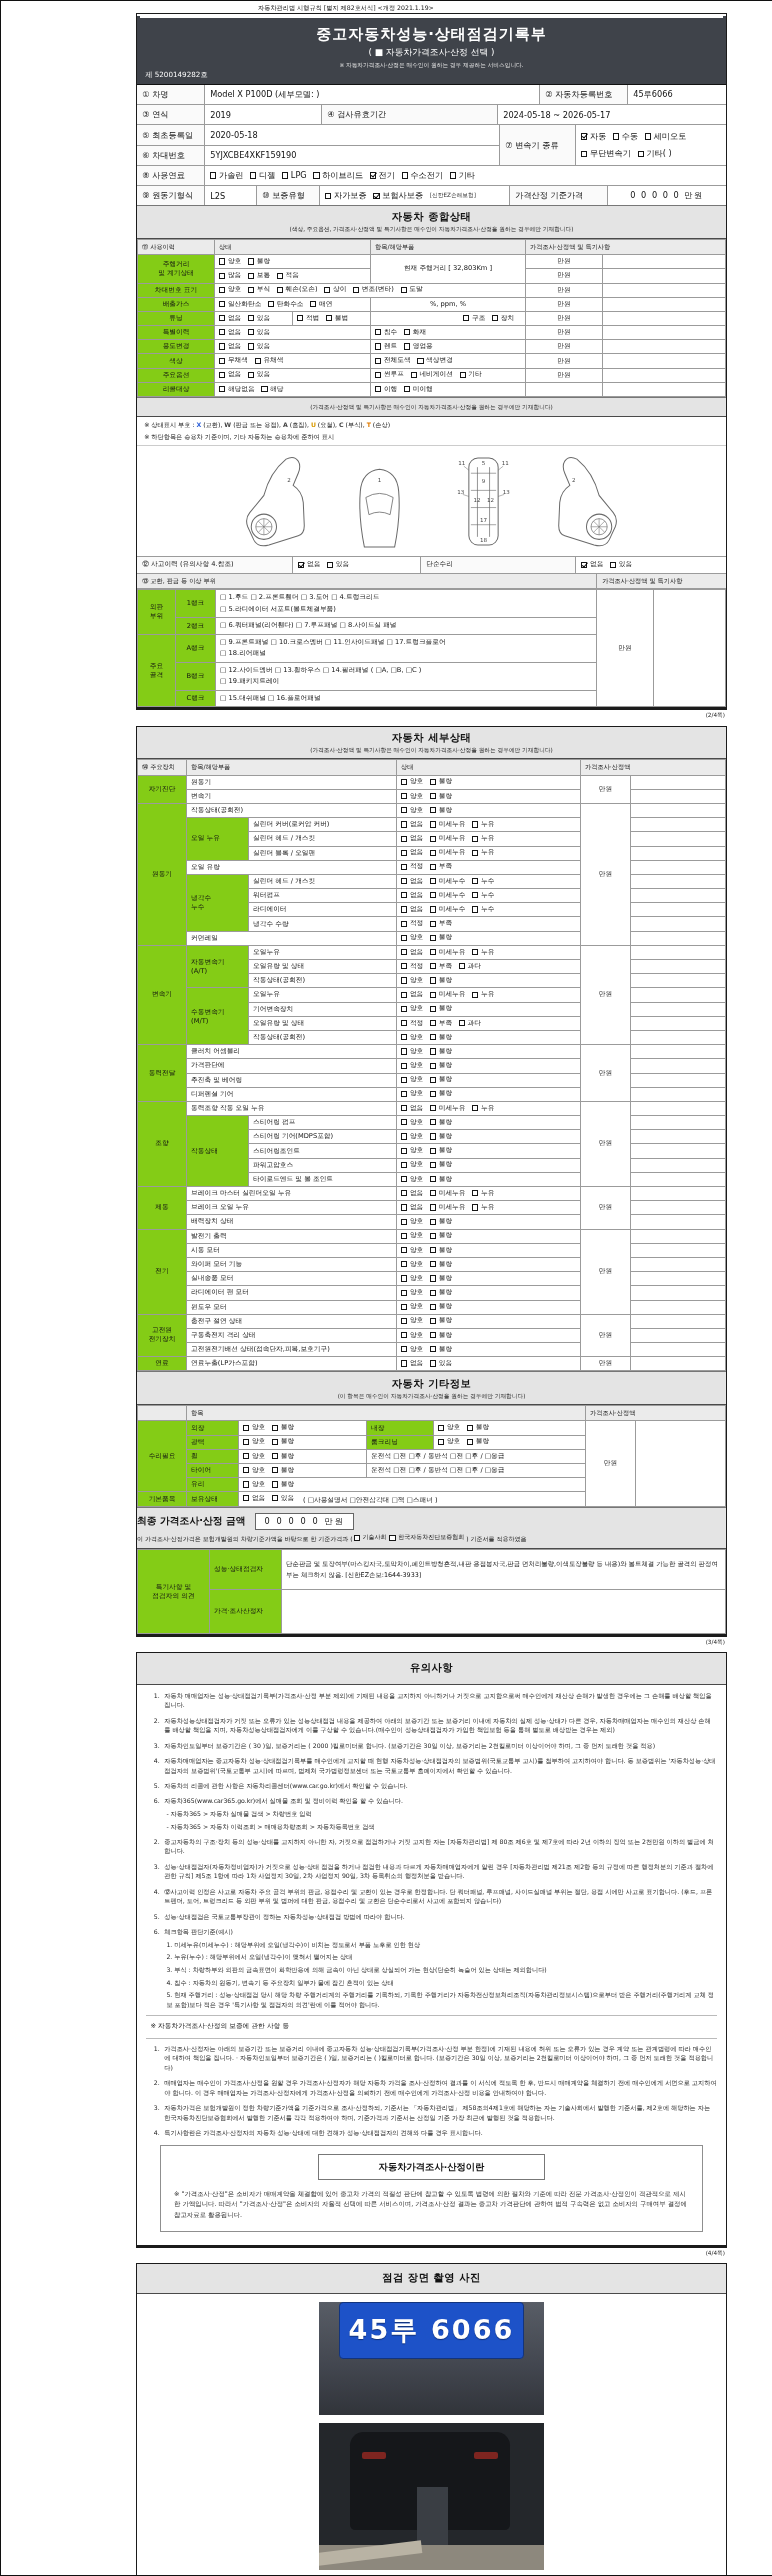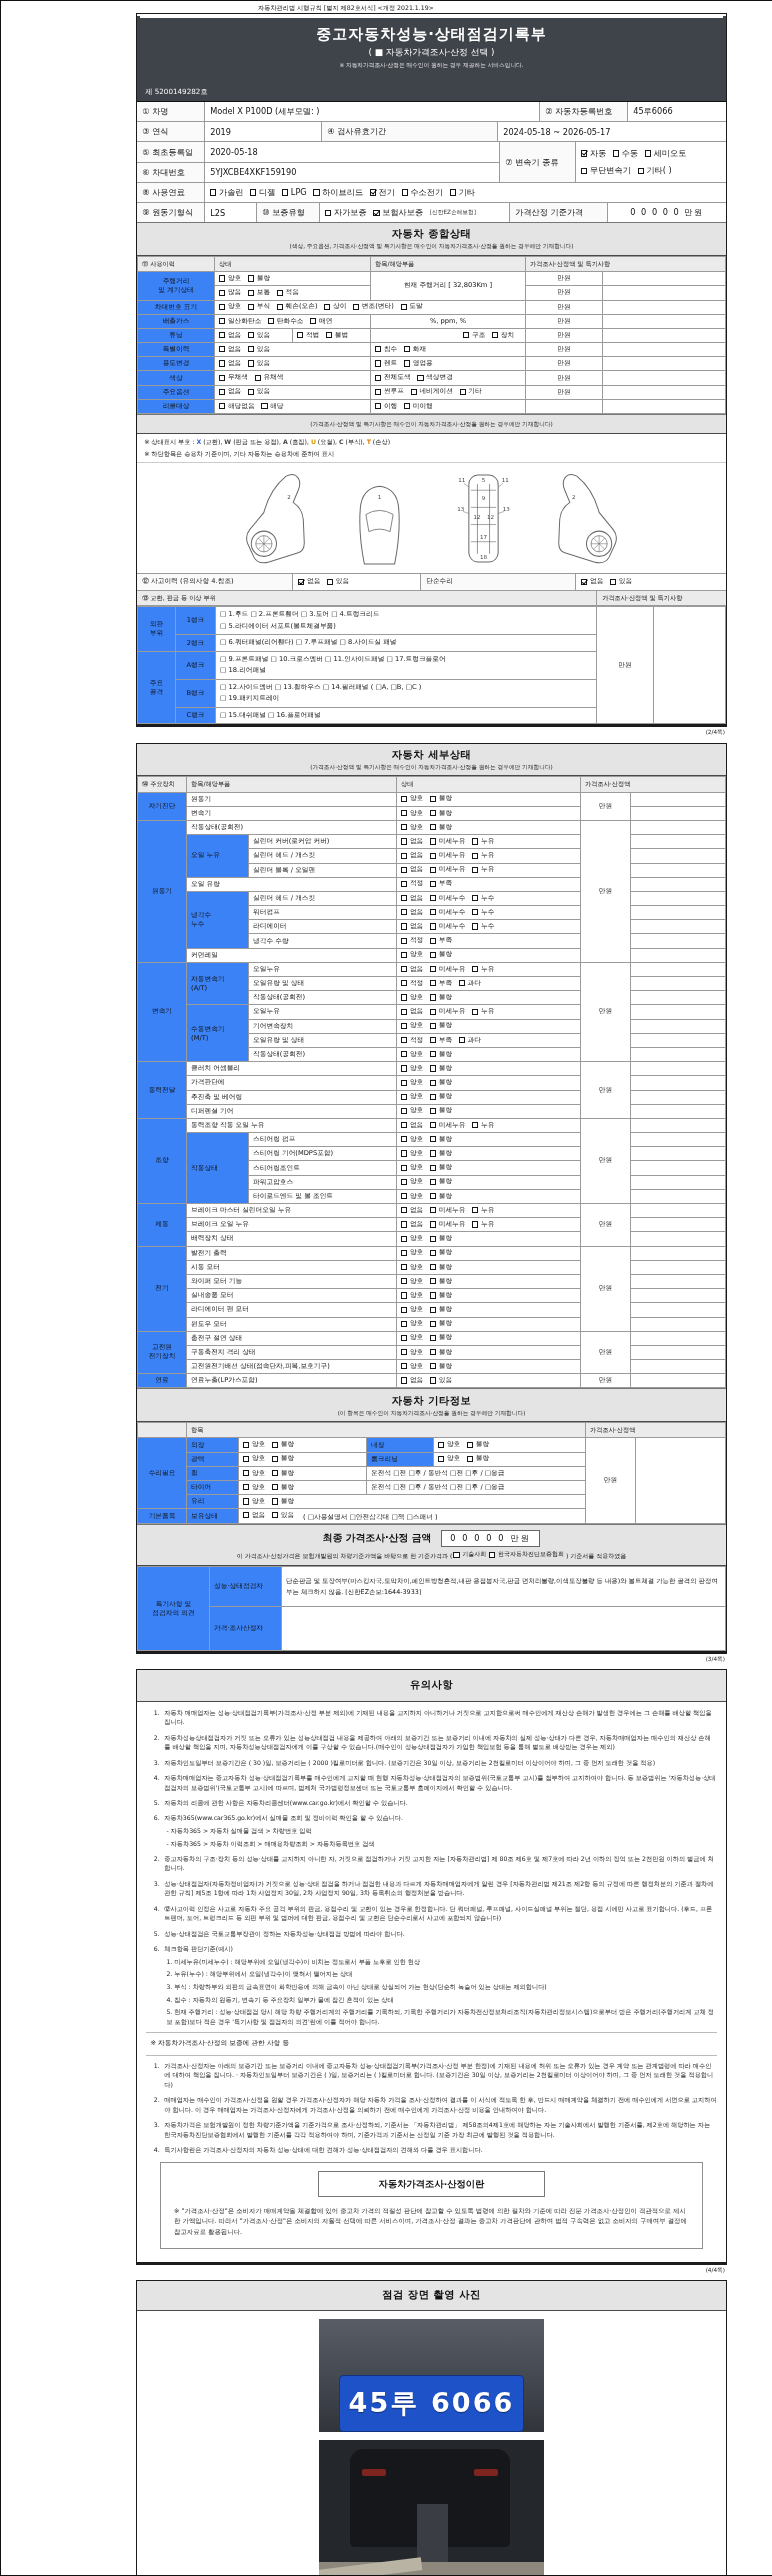--- a/index.html
+++ b/index.html
@@ -8,30 +8,30 @@
   .topnote{position:absolute;top:2.6px;left:257px;font-size:6.2px;color:#111;letter-spacing:0}
   .doc{position:absolute;top:12px;left:135px;width:591px}
   .block{border:1px solid #1b1b1b;border-bottom:3.1px solid #1b1b1b;background:#fff;margin-bottom:2.1px}
   .pagemark{text-align:right;font-size:5.7px;color:#222;margin:1px 2.1px 5.2px 0}
   
   .darkhead{background:#3f434a;color:#fff;padding:0 8.2px 4.1px;border-bottom:1px solid #101010}
   .wline{height:2.1px;background:#fff;margin:1.5px -5.2px 7.2px}
   .maintitle{font-size:15px;font-weight:bold;text-align:center;letter-spacing:1px}
   .maintitle-sub{font-size:8.8px;text-align:center;margin-top:3.6px}
   .maintitle-note{font-size:5.7px;text-align:center;margin-top:2.6px;color:#e9e9e9}
-  .docno{font-size:7.2px;margin-top:17px}
+  .docno{font-size:7.2px;margin-top:0}
   
   .sect{background:#e4e4e4;border-top:0.5px solid #777;border-bottom:1px solid #4a4a4a;padding:4.1px 0 3.6px;text-align:center}
   .sect h2{font-size:10.3px;font-weight:bold;letter-spacing:0.5px}
   .sect .ssub{font-size:5.7px;margin-top:2.1px;color:#222}
   
   table{border-collapse:collapse;width:100%;font-size:6.7px;table-layout:fixed}
   td,th{border:0.5px solid #9b9b9b;padding:2.1px 4.1px;vertical-align:middle;word-break:break-all}
   th{background:#ebebeb;font-weight:normal;text-align:left;font-size:6.2px;padding:2.6px 4.1px}
-  .lb{background:#3b82f6}
+  .lb{background:#84cc16}
   .cen{text-align:center}
   .pre{white-space:pre-line}
   .price{text-align:center;color:#222}
   .blankc{background:#fff}
   tr{height:12.4px}
   
   .brow{display:flex;border-bottom:0.5px solid #9b9b9b;align-items:stretch}
   .brow:last-child{border-bottom:none}
   .bc{border-right:0.5px solid #9b9b9b;padding:4.1px 5.2px;display:flex;align-items:center}
   .bc:last-child{border-right:none}
@@ -56,28 +56,28 @@
   .notice-wrap{padding:6.2px 9.3px 3.1px}
   .nitem{display:flex;margin-bottom:5.7px;font-size:6.2px;line-height:1.55;color:#1c1c1c}
   .nnum{width:13.4px;text-align:right;margin-right:4.6px;flex:none}
   .ntext{flex:1}
   .nsub{margin-top:3.1px;margin-left:2.1px}
   .nsubhead{border-top:0.5px solid #bbb;border-bottom:0.5px solid #bbb;padding:6.2px 4.1px;margin:5px 0;font-size:6.7px}
   .pricebox-outer{border:0.5px solid #8f8f8f;margin:7.2px 13.4px 10.3px;padding:8.2px 13.4px 10.3px}
   .pricebox-title{width:227px;margin:0 auto 8.2px;border:0.5px solid #777;text-align:center;font-size:9.3px;font-weight:bold;padding:5.7px 0}
   .pricebox-text{font-size:6.4px;line-height:1.65;color:#1c1c1c}
   
-  .finalbar{background:#e4e4e4;border-top:0.5px solid #777;border-bottom:1px solid #4a4a4a;padding:4.6px 0 4.1px;text-align:center}
+  .finalbar{background:#e4e4e4;border-top:0.5px solid #777;border-bottom:1px solid #4a4a4a;padding:4.6px 0 4.1px;}
   .finalbar .fp{font-size:9.8px;font-weight:bold;vertical-align:middle}
   .fpv{display:inline-block;border:0.5px solid #666;background:#fff;font-size:8.2px;padding:2.1px 8.2px;margin-left:7.2px;letter-spacing:2.1px;vertical-align:middle}
   .fnote{font-size:6px;margin-top:3.6px}
   .fnote .opt{margin:0 2.1px -1.5px 1px}
   
   .photoarea{display:flex;flex-direction:column;align-items:center;gap:8.2px;padding:8.2px 0 10.3px}
-  .photo1{width:225px;height:113px;background:linear-gradient(#585d66,#434750 55%,#31343a);display:flex;align-items:flex-end;justify-content:center}
+  .photo1{width:225px;height:113px;background:linear-gradient(#585d66,#434750 55%,#31343a);display:flex;align-items:flex-start;justify-content:center}
   .plate{width:185px;height:57px;background:#1d52c8;border:1.5px solid #12347e;border-radius:4.1px;display:flex;align-items:center;justify-content:center;color:#fff;font-size:27px;font-weight:bold;letter-spacing:2.1px;text-shadow:0 0.5px 1px rgba(0,0,0,.4)}
   .photo2{width:225px;height:147px;background:#24272b;position:relative;overflow:hidden}
   .photo2 .car{position:absolute;left:31px;top:9.3px;width:160px;height:98px;background:#15171a;border-radius:13.4px 13.4px 5.2px 5.2px}
   .photo2 .tl1,.photo2 .tl2{position:absolute;top:29px;width:24px;height:7.2px;background:#7e2520;border-radius:2.1px}
   .photo2 .tl1{left:43px}.photo2 .tl2{left:155px}
   .photo2 .floor{position:absolute;bottom:0;left:0;width:100%;height:25px;background:#8d887d}
   .photo2 .plank{position:absolute;bottom:9.3px;left:-10.3px;width:113px;height:13.4px;background:#b9b3a4;transform:rotate(-7deg)}
   .photo2 .lift{position:absolute;bottom:20.6px;left:98px;width:31px;height:62px;background:#3a3e44}
 </style>
 </head>

